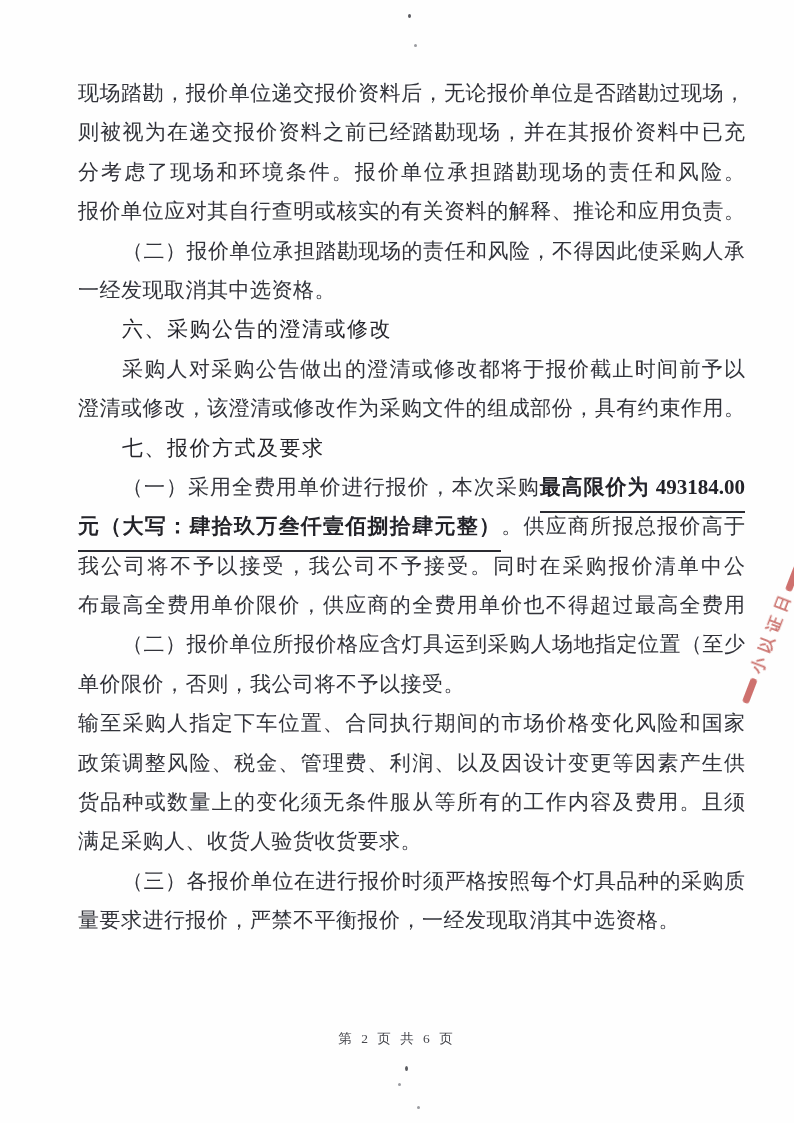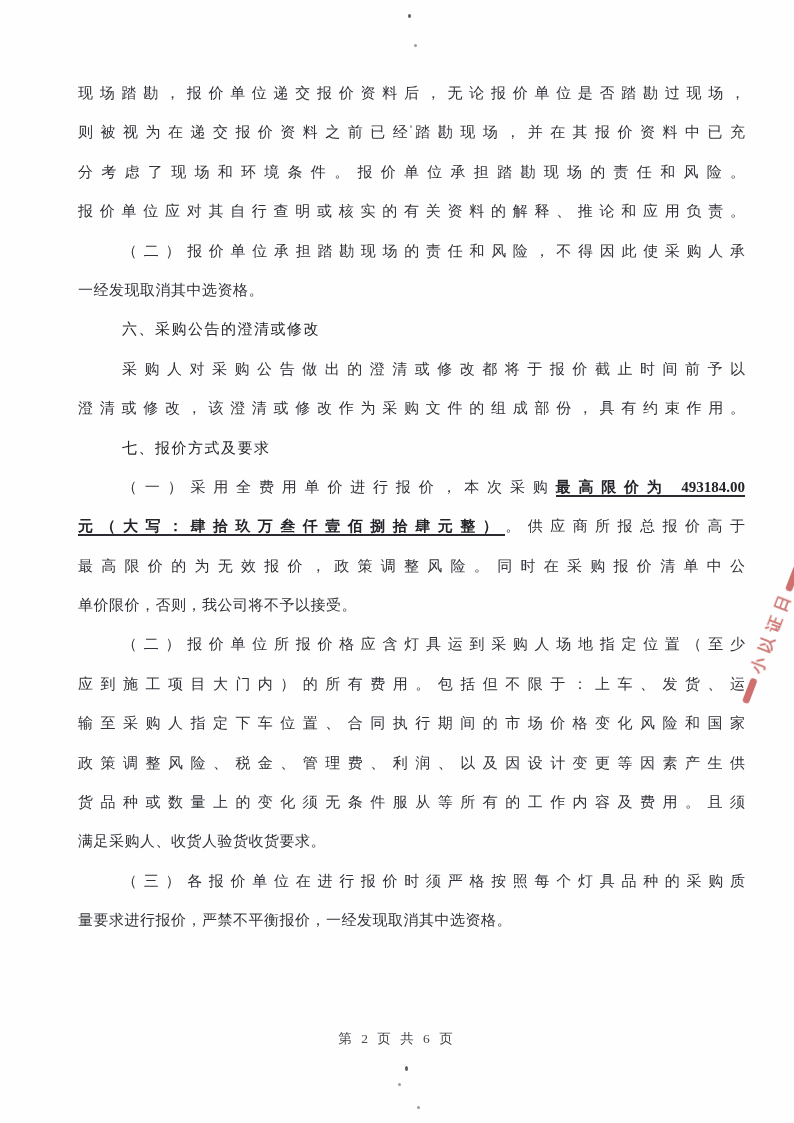--- a/index.html
+++ b/index.html
@@ -18,38 +18,38 @@
   }
   .body-text {
     position: absolute;
     left: 78px;
     top: 74px;
     width: 667px;
   }
   .line {
     height: 39.4px;
     line-height: 39.4px;
-    font-size: 15px;
+    font-size: 21px;
     white-space: nowrap;
     color: #32333a;
     letter-spacing: 0.5px;
   }
   .j {
     white-space: normal;
     text-align: justify;
     text-align-last: justify;
     letter-spacing: 0;
   }
   .ind { text-indent: 44px; }
   .hd { font-weight: 400; color: #26262c; letter-spacing: 1.5px; }
   .bu {
     font-weight: 700;
     color: #232329;
     border-bottom: 2px solid #2b2b31;
-    padding-bottom: 0;
+    padding-bottom: 12px;
   }
   .footer {
     position: absolute;
     top: 1030px;
     left: 0;
     width: 100%;
     text-align: center;
     font-size: 13.5px;
     letter-spacing: 3px;
     color: #46474d;
@@ -99,24 +99,24 @@
     <div class="line j">分考虑了现场和环境条件。报价单位承担踏勘现场的责任和风险。</div>
     <div class="line j">报价单位应对其自行查明或核实的有关资料的解释、推论和应用负责。</div>
     <div class="line j ind">（二）报价单位承担踏勘现场的责任和风险，不得因此使采购人承</div>
     <div class="line">一经发现取消其中选资格。</div>
     <div class="line hd ind">六、采购公告的澄清或修改</div>
     <div class="line j ind">采购人对采购公告做出的澄清或修改都将于报价截止时间前予以</div>
     <div class="line j">澄清或修改，该澄清或修改作为采购文件的组成部份，具有约束作用。</div>
     <div class="line hd ind">七、报价方式及要求</div>
     <div class="line j ind"><span>（一）采用全费用单价进行报价，本次采购</span><span class="bu">最高限价为 493184.00</span></div>
     <div class="line j"><span class="bu">元（大写：肆拾玖万叁仟壹佰捌拾肆元整）</span><span>。供应商所报总报价高于</span></div>
-    <div class="line j">最高限价的为无效报价，政策调整风险。同时在采购报价清单中公</div>
+    <div class="line j">我公司将不予以接受，我公司不予接受。同时在采购报价清单中公</div>
+    <div class="line j">布最高全费用单价限价，供应商的全费用单价也不得超过最高全费用</div>
+    <div class="line j ind">（二）报价单位所报价格应含灯具运到采购人场地指定位置（至少</div>
     <div class="line">单价限价，否则，我公司将不予以接受。</div>
-    <div class="line j ind">（二）报价单位所报价格应含灯具运到采购人场地指定位置（至少</div>
-    <div class="line j">应到施工项目大门内）的所有费用。包括但不限于：上车、发货、运</div>
     <div class="line j">输至采购人指定下车位置、合同执行期间的市场价格变化风险和国家</div>
     <div class="line j">政策调整风险、税金、管理费、利润、以及因设计变更等因素产生供</div>
     <div class="line j">货品种或数量上的变化须无条件服从等所有的工作内容及费用。且须</div>
     <div class="line">满足采购人、收货人验货收货要求。</div>
     <div class="line j ind">（三）各报价单位在进行报价时须严格按照每个灯具品种的采购质</div>
     <div class="line">量要求进行报价，严禁不平衡报价，一经发现取消其中选资格。</div>
   </div>
 
   <div class="footer">第 2 页 共 6 页</div>
 

